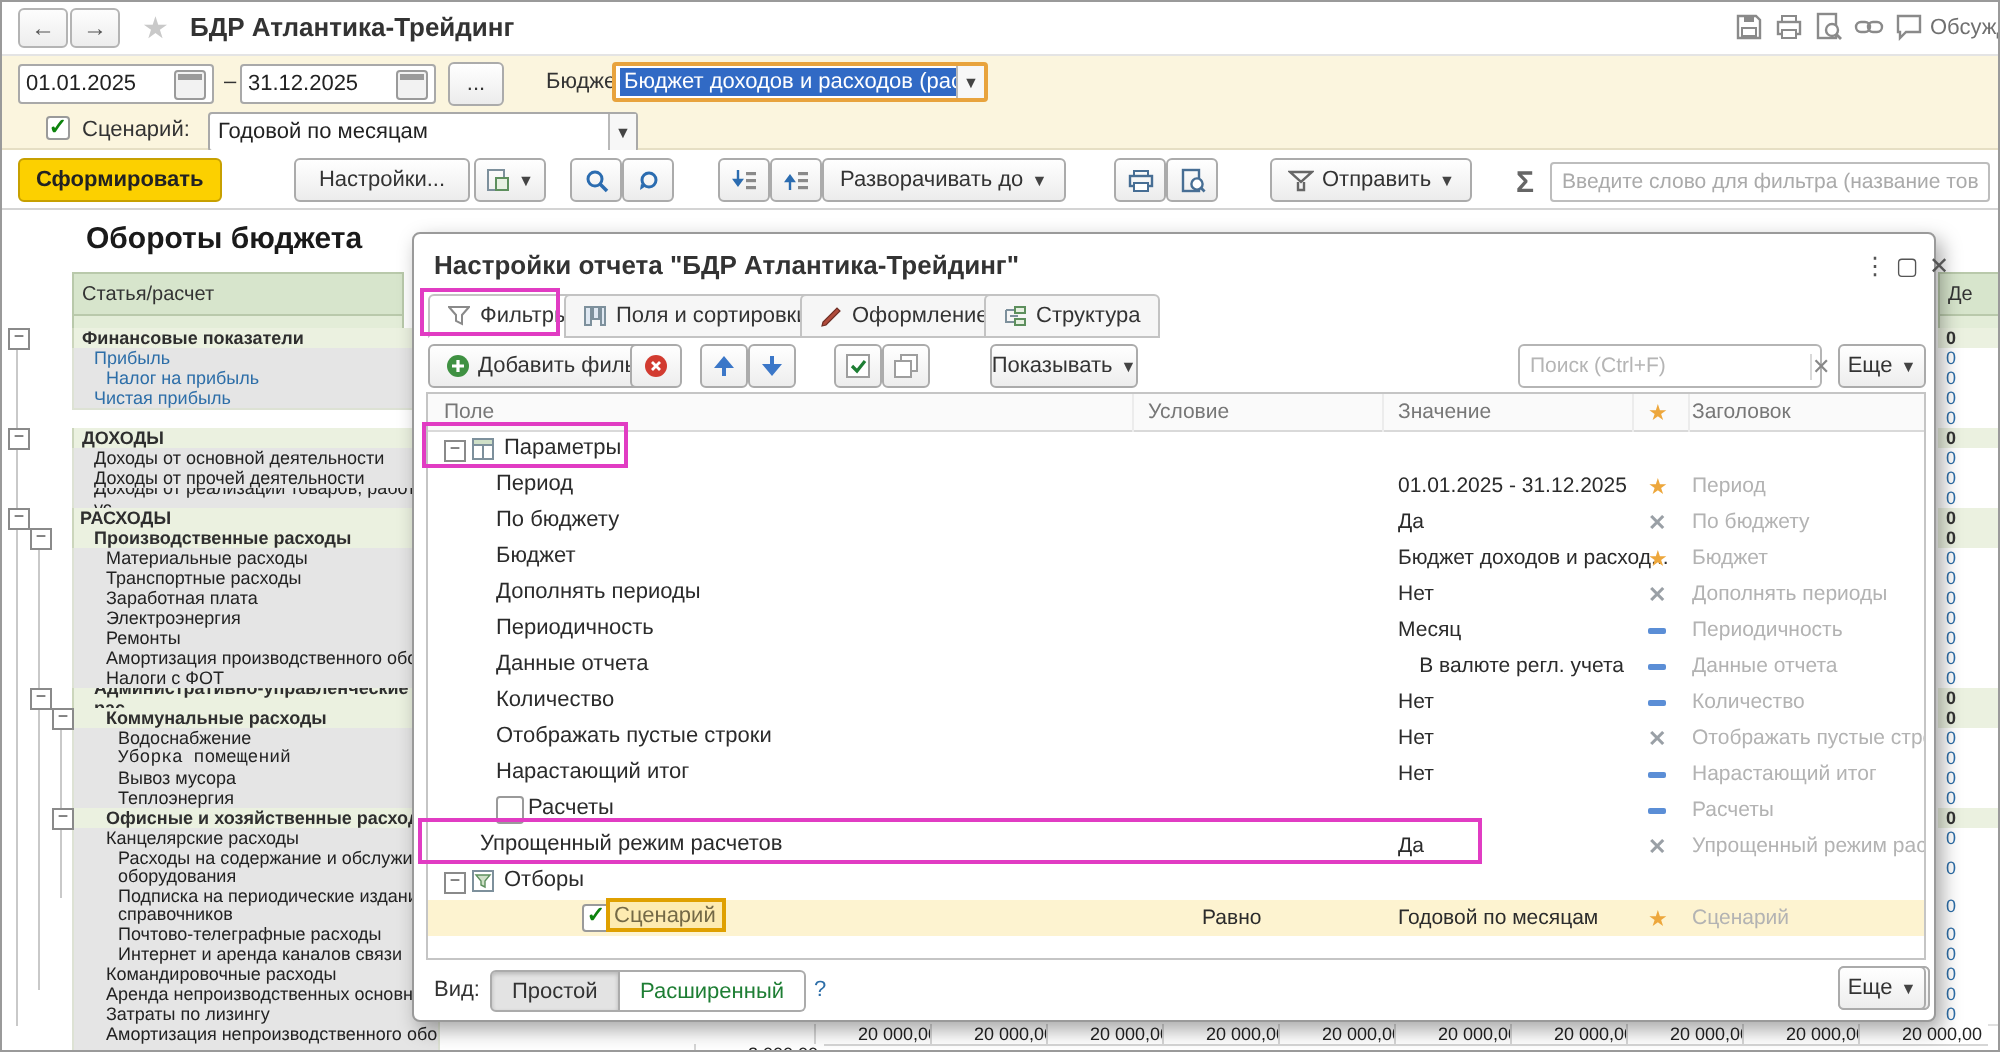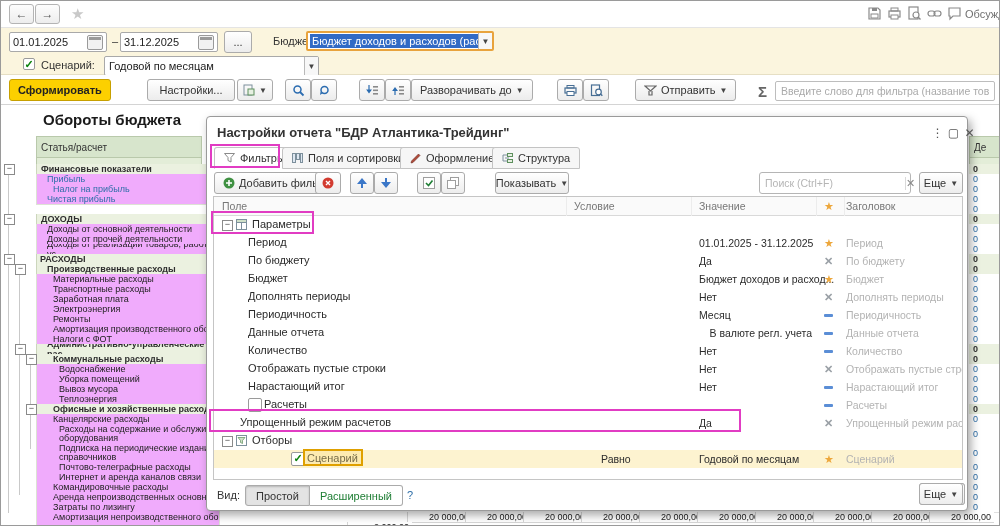--- a/index.html
+++ b/index.html
@@ -34,21 +34,21 @@
     font-size:11px;color:#333;white-space:nowrap;}
   .btn-yellow{background:#fcd000;border-color:#c7a000;font-weight:700;color:#222;}
   .arr{font-size:8px;color:#444;}
   .sigma{top:8px;font-size:15px;color:#666;font-weight:700;}
   .flt-input{top:6px;height:20px;border:1px solid #bdbdbd;border-radius:2px;font-size:10.5px;color:#333;
     padding:0 5px;font-family:"Liberation Sans",sans-serif;}
   .flt-input::placeholder{color:#aaa;}
   
   .rpt-title{left:42px;top:110px;font-size:15px;font-weight:700;color:#1a1a1a;}
   .hdrcell{background:#d7e5cc;border:1px solid #b9c9ab;font-size:10px;color:#333;display:flex;align-items:center;padding:0 4px;}
-  .treecell{border:1px solid #dde2d4;border-top:none;background:#f0abfc;font-size:9px;color:#222;
+  .treecell{border:1px solid #dde2d4;border-top:none;background:#e5e5e5;font-size:9px;color:#222;
     overflow:hidden;line-height:10px;display:flex;align-items:center;}
   .treecell.two{line-height:9px;align-items:flex-start;padding-top:1px;}
   .treecell.grp{background:#ebf1e0;font-weight:700;color:#2e2e2e;border-color:#ccd6bc;}
   .treecell.lnk{color:#2d6ea8;}
   .expander{width:9px;height:9px;background:#fff;border:1px solid #8a8a8a;font-size:9px;line-height:7px;
     text-align:center;color:#444;z-index:2;}
   .gline{width:1px;background:#c9c9c9;}
   .slivercell{border-bottom:1px solid #e0e0e0;font-size:9px;color:#2d6ea8;padding-left:4px;overflow:hidden;
     display:flex;align-items:center;background:#fff;}
   .slivercell.grp{background:#ebf1e0;color:#333;font-weight:700;}
@@ -95,20 +95,21 @@
 </style>
 </head>
 <body>
 
 <div class="screen">
 
   <div class="a titlebar">
     <div class="a navbtn" style="left:8px;">←</div>
     <div class="a navbtn" style="left:34px;">→</div>
     <div class="a star" style="left:70px;">★</div>
+    <div class="a apptitle" style="left:94px;">БДР Атлантика-Трейдинг</div>
     <div class="a topicon" style="left:866px;">
       <svg viewBox="0 0 15 15">
           <path d="M2 2h9l2 2v9H2z" fill="none" stroke="#8a8a8a" stroke-width="1.2"></path>
           <rect x="4" y="8" width="7" height="4" fill="none" stroke="#8a8a8a"></rect>
           <rect x="5" y="2" width="5" height="3" fill="#8a8a8a"></rect>
         </svg>
     </div>
     <div class="a topicon" style="left:886px;">
       <svg viewBox="0 0 15 15">
           <rect x="2" y="5" width="11" height="6" fill="none" stroke="#8a8a8a" stroke-width="1.2"></rect>
@@ -297,21 +298,21 @@
       <div class="treecell" style="position: absolute; left: 35px; top: 333px; width: 166px; height: 10px; padding-left: 16px;">Налоги с ФОТ</div>
       <div class="slivercell" style="position: absolute; left: 968px; top: 333px; width: 32px; height: 10px;">0</div>
       <div class="treecell grp" style="position: absolute; left: 35px; top: 343px; width: 166px; height: 10px; padding-left: 10px;">Административно-управленческие рас</div>
       <div class="expander" style="position: absolute; left: 14px; top: 343px;">−</div>
       <div class="slivercell grp" style="position: absolute; left: 968px; top: 343px; width: 32px; height: 10px;">0</div>
       <div class="treecell grp" style="position: absolute; left: 35px; top: 353px; width: 166px; height: 10px; padding-left: 16px;">Коммунальные расходы</div>
       <div class="expander" style="position: absolute; left: 25px; top: 353px;">−</div>
       <div class="slivercell grp" style="position: absolute; left: 968px; top: 353px; width: 32px; height: 10px;">0</div>
       <div class="treecell" style="position: absolute; left: 35px; top: 363px; width: 166px; height: 10px; padding-left: 22px;">Водоснабжение</div>
       <div class="slivercell" style="position: absolute; left: 968px; top: 363px; width: 32px; height: 10px;">0</div>
-      <div class="treecell" style="position: absolute; left: 35px; top: 373px; width: 166px; height: 10px; padding-left: 22px;">Уборка помещений</div>
+      <div class="treecell" style="position: absolute; left: 35px; top: 373px; width: 166px; height: 10px; padding-left: 22px; font-family: Liberation Mono, monospace;">Уборка помещений</div>
       <div class="slivercell" style="position: absolute; left: 968px; top: 373px; width: 32px; height: 10px;">0</div>
       <div class="treecell" style="position: absolute; left: 35px; top: 383px; width: 166px; height: 10px; padding-left: 22px;">Вывоз мусора</div>
       <div class="slivercell" style="position: absolute; left: 968px; top: 383px; width: 32px; height: 10px;">0</div>
       <div class="treecell" style="position: absolute; left: 35px; top: 393px; width: 166px; height: 10px; padding-left: 22px;">Теплоэнергия</div>
       <div class="slivercell" style="position: absolute; left: 968px; top: 393px; width: 32px; height: 10px;">0</div>
       <div class="treecell grp" style="position: absolute; left: 35px; top: 403px; width: 166px; height: 10px; padding-left: 16px;">Офисные и хозяйственные расходы</div>
       <div class="expander" style="position: absolute; left: 25px; top: 403px;">−</div>
       <div class="slivercell grp" style="position: absolute; left: 968px; top: 403px; width: 32px; height: 10px;">0</div>
       <div class="treecell" style="position: absolute; left: 35px; top: 413px; width: 166px; height: 10px; padding-left: 16px;">Канцелярские расходы</div>
       <div class="slivercell" style="position: absolute; left: 968px; top: 413px; width: 32px; height: 10px;">0</div>

